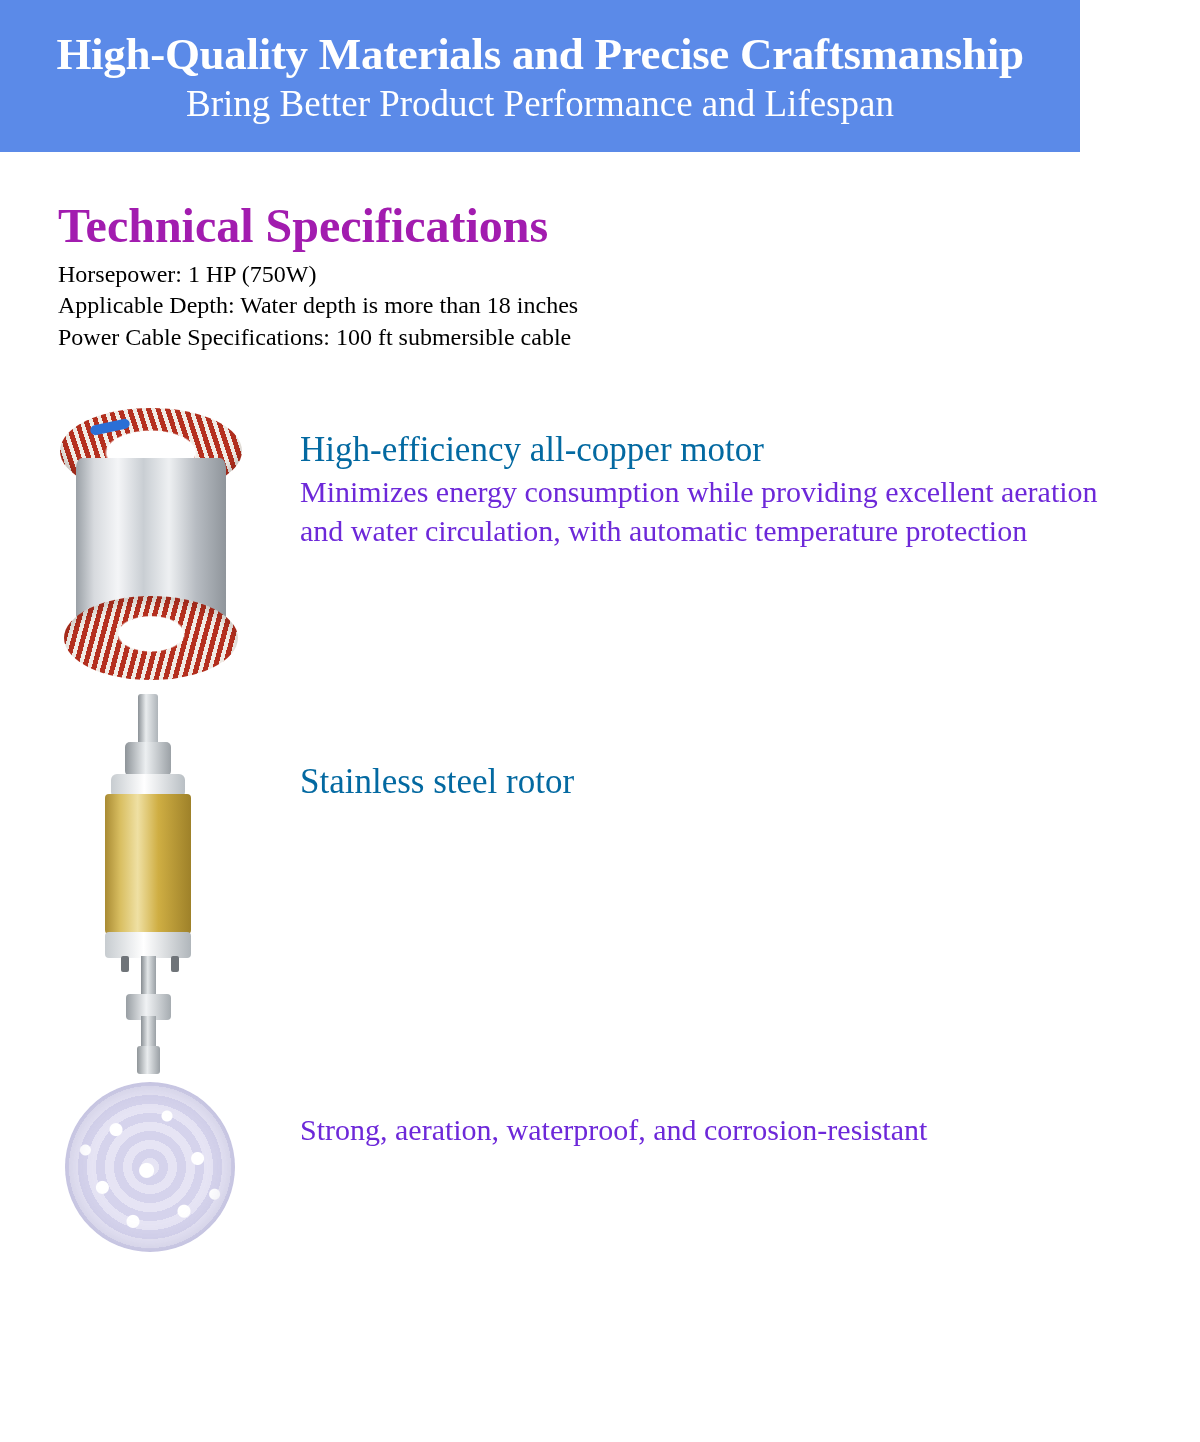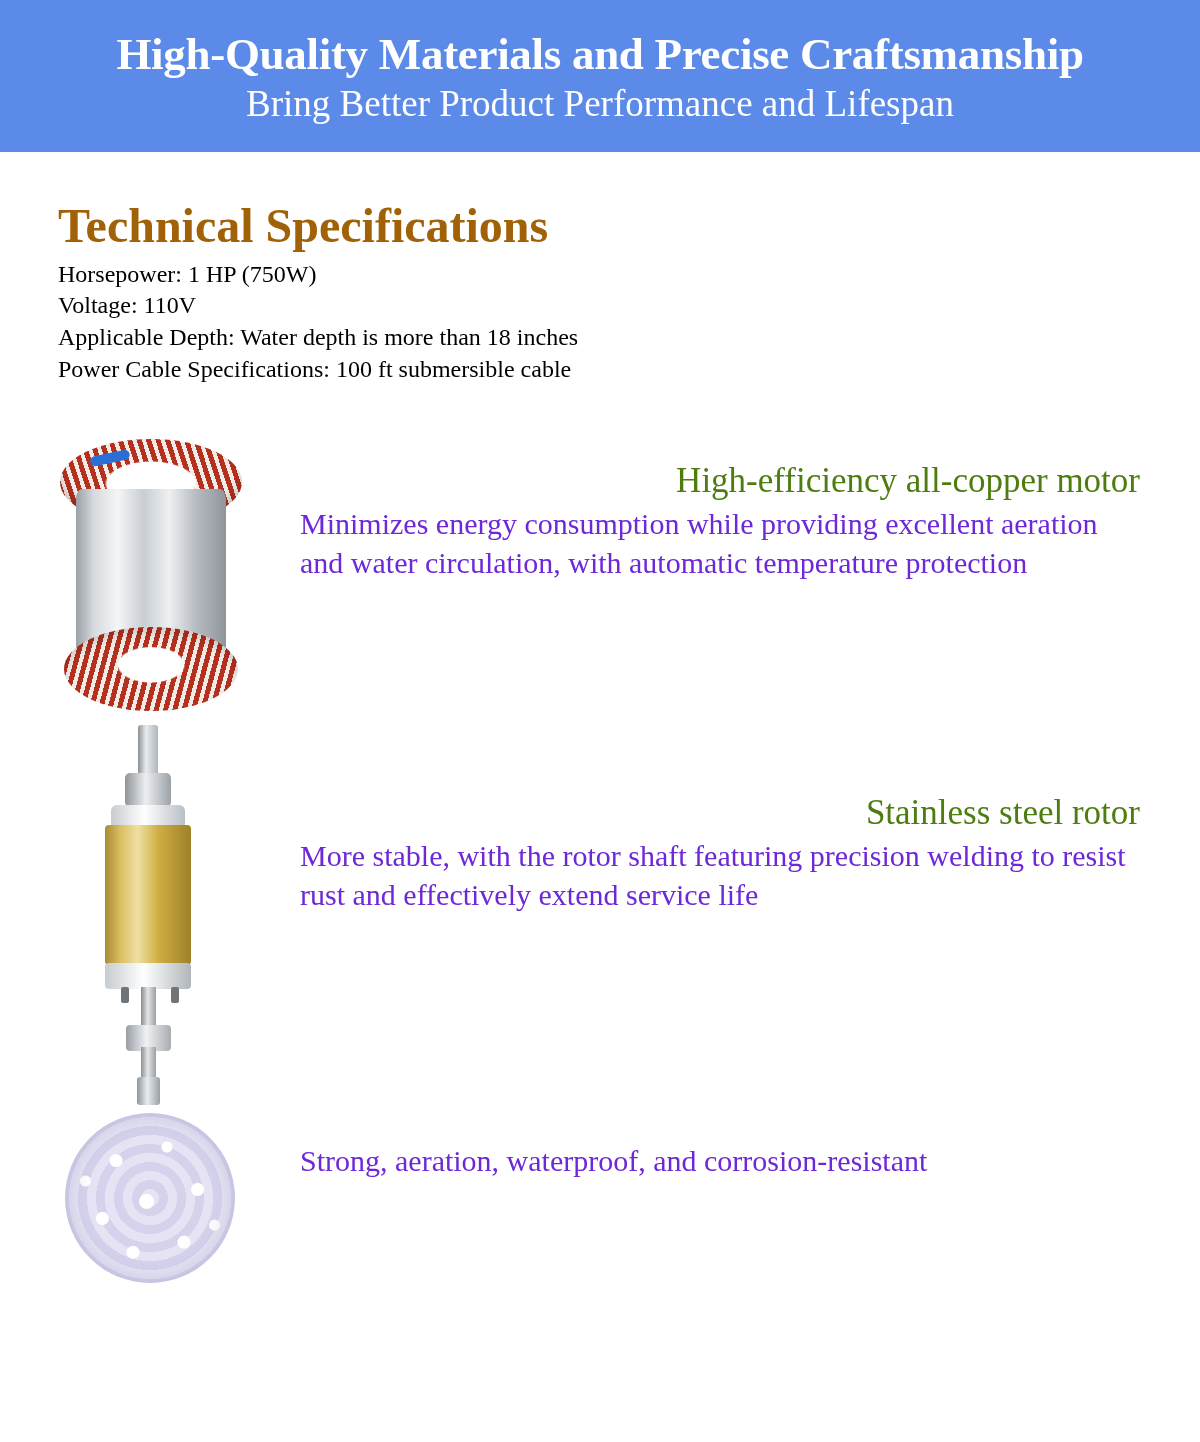--- a/index.html
+++ b/index.html
@@ -9,21 +9,21 @@
   body {
     width: 1200px;
     height: 1442px;
     background: #ffffff;
     font-family: "Liberation Serif", serif;
     overflow: hidden;
   }
 
   
   .banner {
-    width: 1200px;
+    width: 1080px;
     height: 152px;
     background: #5b8ae8;
     display: flex;
     flex-direction: column;
     align-items: center;
     justify-content: center;
     box-sizing: border-box;
     padding-top: 4px;
   }
   .banner-title {
@@ -43,21 +43,21 @@
     text-align: center;
     margin-top: 4px;
     white-space: nowrap;
   }
 
   
   .specs {
     padding: 48px 0 0 58px;
   }
   .specs-heading {
-    color: #a16207;
+    color: #a21caf;
     font-size: 48px;
     font-weight: bold;
     line-height: 1.1;
     margin-bottom: 6px;
   }
   .spec-line {
     color: #000000;
     font-size: 24px;
     line-height: 1.32;
     white-space: nowrap;
@@ -77,25 +77,24 @@
     flex: 0 0 300px;
     display: flex;
     justify-content: center;
     align-items: flex-start;
   }
   .feature-text {
     flex: 1;
     padding-right: 60px;
   }
   .feature-title {
-    color: #4d7c0f;
+    color: #0369a1;
     font-size: 35px;
     line-height: 1.15;
     margin-bottom: 2px;
-    text-align: right;
   }
   .feature-desc {
     color: #6d28d9;
     font-size: 30px;
     line-height: 1.3;
   }
 
   
   .f1 { margin-top: 0; }
   .f1 .feature-text { padding-top: 40px; }
@@ -286,21 +285,20 @@
 <body>
 
 <div class="banner">
   <div class="banner-title">High-Quality Materials and Precise Craftsmanship</div>
   <div class="banner-subtitle">Bring Better Product Performance and Lifespan</div>
 </div>
 
 <div class="specs">
   <div class="specs-heading">Technical Specifications</div>
   <div class="spec-line">Horsepower: 1 HP  (750W)</div>
-  <div class="spec-line">Voltage: 110V</div>
   <div class="spec-line">Applicable Depth: Water depth is more than 18 inches</div>
   <div class="spec-line">Power Cable Specifications: 100 ft submersible cable</div>
 </div>
 
 <div class="features">
 
   <div class="feature f1">
     <div class="feature-art">
       <div class="stator">
         <div class="stator-coil-top"></div>
@@ -325,21 +323,20 @@
         <div class="rotor-tab-a"></div>
         <div class="rotor-tab-b"></div>
         <div class="rotor-shaft-mid"></div>
         <div class="rotor-collar"></div>
         <div class="rotor-shaft-bot"></div>
         <div class="rotor-tip"></div>
       </div>
     </div>
     <div class="feature-text">
       <div class="feature-title">Stainless steel rotor</div>
-      <div class="feature-desc">More stable, with the rotor shaft featuring precision welding to resist rust and effectively extend service life</div>
     </div>
   </div>
 
   <div class="feature f3">
     <div class="feature-art">
       <div class="pellets"></div>
     </div>
     <div class="feature-text">
       <div class="feature-desc">Strong, aeration, waterproof, and corrosion-resistant</div>
     </div>

